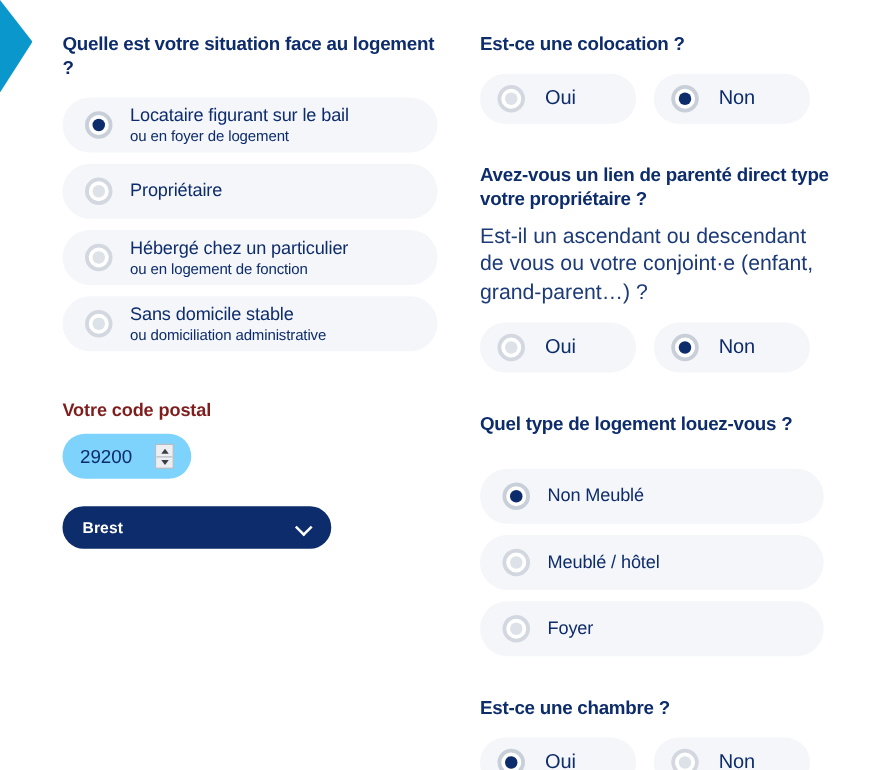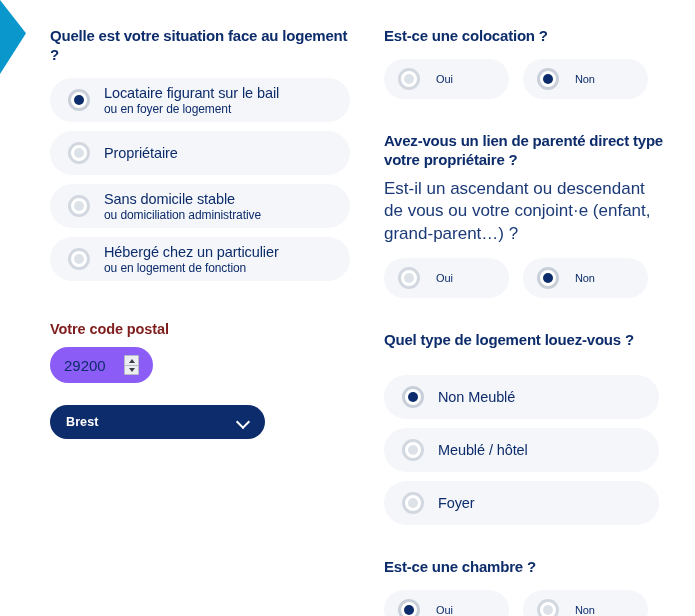--- a/index.html
+++ b/index.html
@@ -115,27 +115,27 @@
     color: #0d2c6b;
     font-weight: 400;
     letter-spacing: -0.1px;
   }
   .opt-note {
     font-size: 12px;
     color: #0d2c6b;
     margin-top: 2px;
     letter-spacing: -0.1px;
   }
-  .pill.half .opt-main { font-size: 11px; }
+  .pill.half .opt-main { font-size: 16px; }
 
   
   .postal-wrap {
     display: inline-flex;
     align-items: center;
-    background: #8b5cf6;
+    background: #7dd3fc;
     border-radius: 999px;
     padding: 8px 14px;
     gap: 6px;
     margin-bottom: 22px;
   }
   .postal-input {
     border: none;
     background: transparent;
     font-family: inherit;
     font-size: 15px;
@@ -248,32 +248,32 @@
           <span class="opt-text">
             <span class="opt-main">Propriétaire</span>
           </span>
         </button>
 
         <button class="pill wide">
           <span class="radio">
               <span class="dot"></span>
             </span>
           <span class="opt-text">
+            <span class="opt-main">Hébergé chez un particulier</span>
+            <span class="opt-note">ou en logement de fonction</span>
+          </span>
+        </button>
+
+        <button class="pill wide">
+          <span class="radio">
+              <span class="dot"></span>
+            </span>
+          <span class="opt-text">
             <span class="opt-main">Sans domicile stable</span>
             <span class="opt-note">ou domiciliation administrative</span>
-          </span>
-        </button>
-
-        <button class="pill wide">
-          <span class="radio">
-              <span class="dot"></span>
-            </span>
-          <span class="opt-text">
-            <span class="opt-main">Hébergé chez un particulier</span>
-            <span class="opt-note">ou en logement de fonction</span>
           </span>
         </button>
 
       </div>
     </section>
 
     <div class="spacer-20"></div>
 
     <section>
       <div class="field-label">Votre code postal</div>

